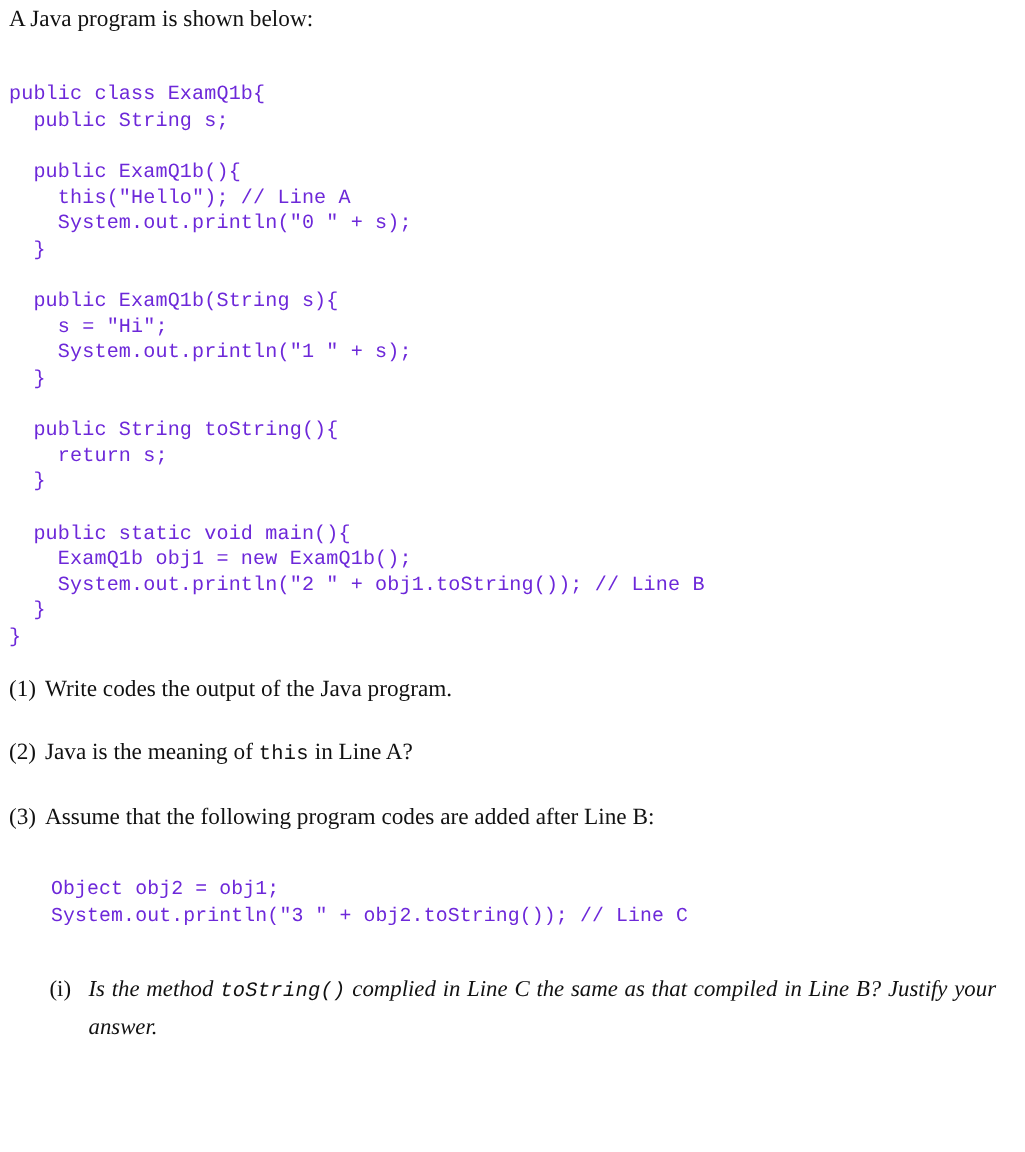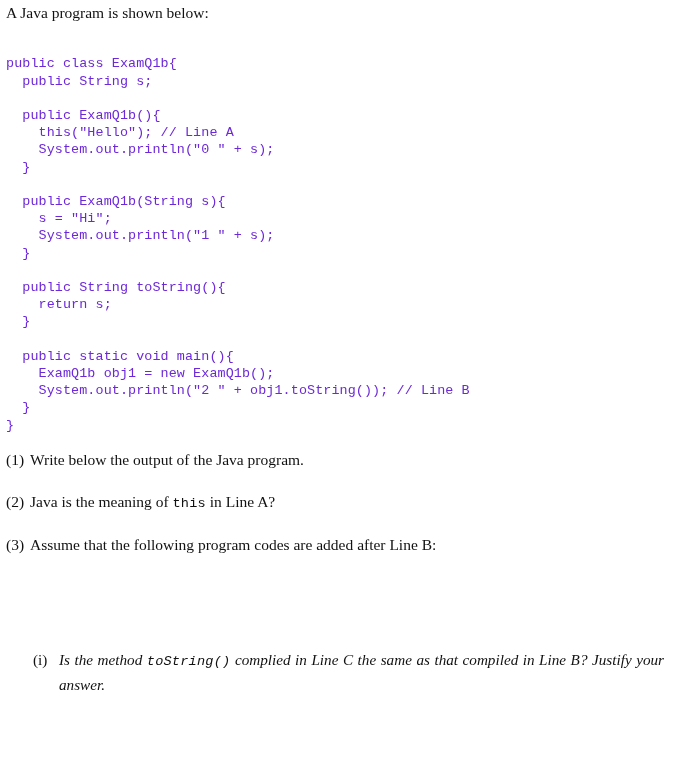--- a/index.html
+++ b/index.html
@@ -137,33 +137,35 @@
   }
 
   public static void main(){
     ExamQ1b obj1 = new ExamQ1b();
     System.out.println("2 " + obj1.toString()); // Line B
   }
 }</pre>
 
   <div class="q-item" id="question-1">
     <span class="marker">(1)</span>
-    <span class="q-text">Write below the output of the Java program.</span>
+    <span class="q-text">Write codes the output of the Java program.</span>
   </div>
 
   <div class="q-item" id="question-2">
     <span class="marker">(2)</span>
     <span class="q-text"><span>Java is the meaning of </span><span class="mono">this</span><span> in Line A?</span></span>
   </div>
 
   <div class="q-item" id="question-3">
     <span class="marker">(3)</span>
     <span class="q-text">Assume that the following program codes are added after Line B:</span>
   </div>
 
+  <pre class="code-block" id="added-code">Object obj2 = obj1;
+System.out.println("3 " + obj2.toString()); // Line C</pre>
 
   <div class="sub-item" id="sub-item-i">
     <span class="marker">(i)</span>
     <span class="q-text lastline-left"><span>Is the method </span><span class="mono">toString()</span><span> complied in Line C the same as that compiled in Line B? Justify your answer.</span></span>
   </div>
 
 
 </div>
 
 </body></html>

